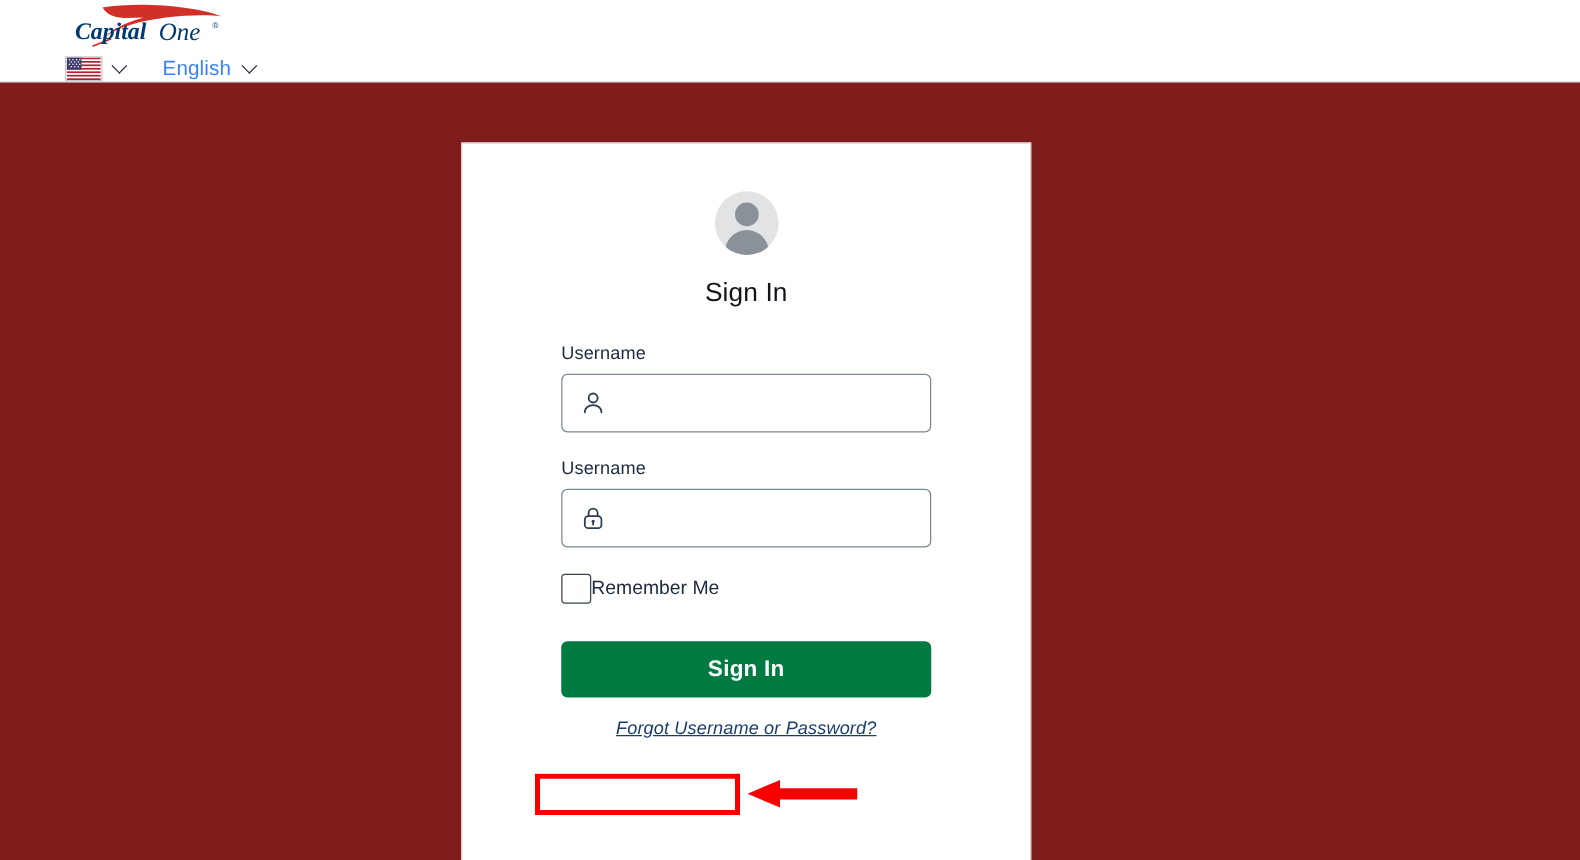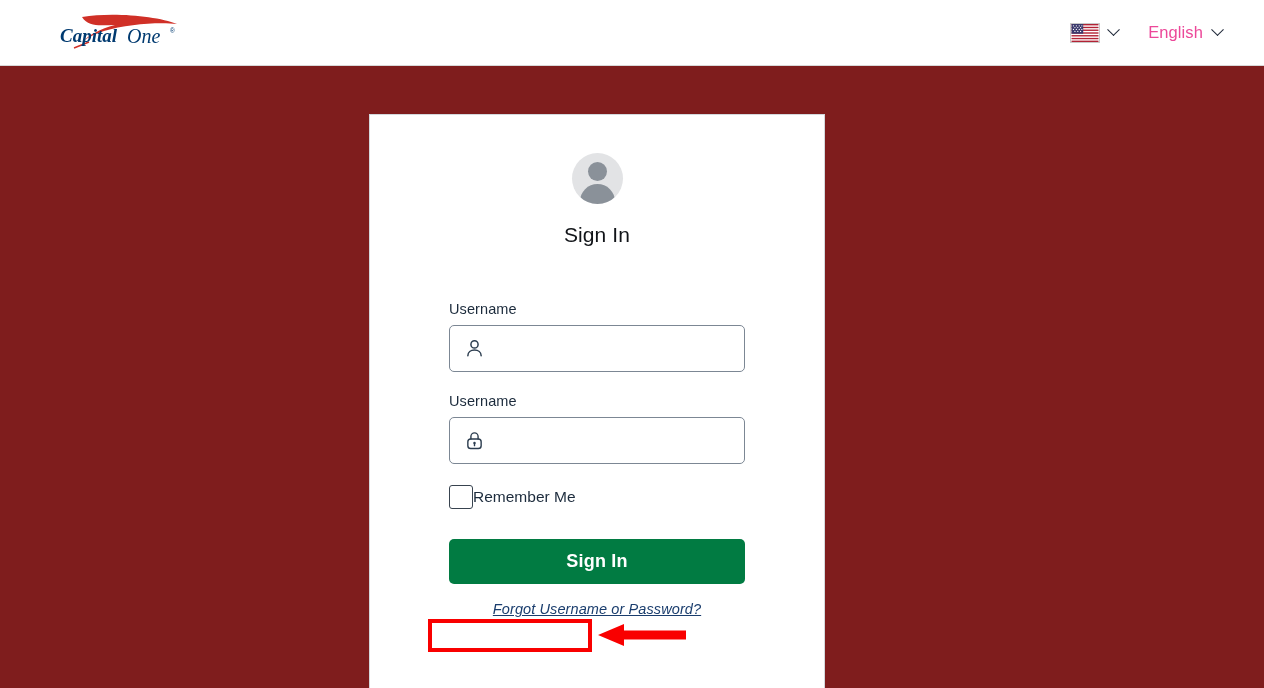--- a/index.html
+++ b/index.html
@@ -16,23 +16,24 @@
     color: #10253f;
     position: relative;
   }
 
   
   .header {
     height: 66px;
     background: #ffffff;
     border-bottom: 1px solid #d8d8d8;
     display: flex;
-    align-items: center;
+    align-items: flex-start;
     justify-content: space-between;
     padding: 0 42px 0 52px;
+    flex-direction: column;
   }
 
   .brand-logo {
     width: 132px;
     height: 44px;
     position: relative;
     display: block;
   }
 
   .header-right {
@@ -66,21 +67,21 @@
 
   .lang-picker {
     display: flex;
     align-items: center;
     gap: 10px;
     cursor: pointer;
   }
 
   .lang-label {
     font-size: 16.5px;
-    color: #ec4899;
+    color: #3b82f6;
     letter-spacing: .1px;
   }
 
   
   .page-body {
     position: relative;
     height: 622px;
     background: #7f1d1d;
   }
 
@@ -123,21 +124,21 @@
     text-align: center;
     font-size: 21px;
     font-weight: 400;
     color: #111418;
     margin-top: 19px;
     letter-spacing: .1px;
   }
 
   .form-area {
     padding: 0 79px;
-    margin-top: 54px;
+    margin-top: 28px;
   }
 
   .field-label {
     font-size: 14.5px;
     color: #1c2b3c;
     margin-bottom: 8px;
     letter-spacing: .1px;
   }
 
   .input-wrap {

